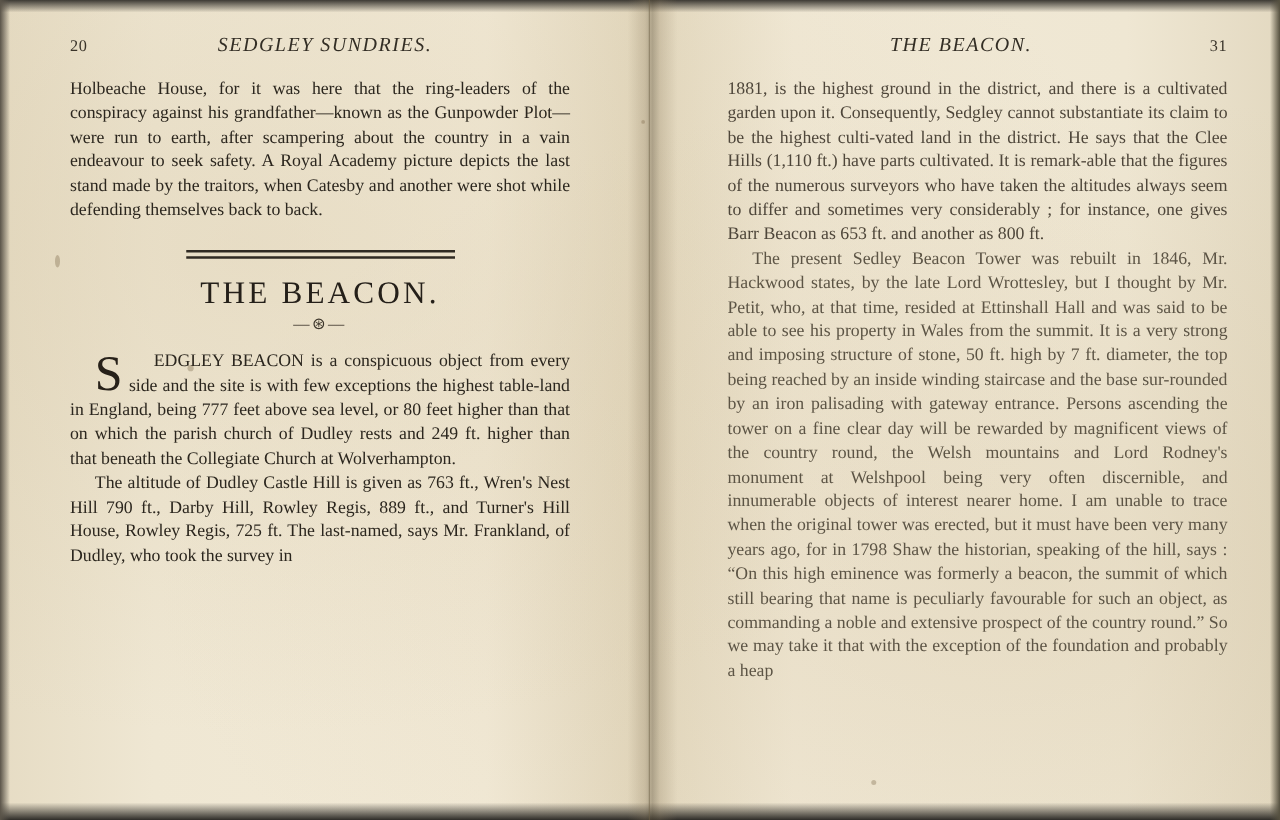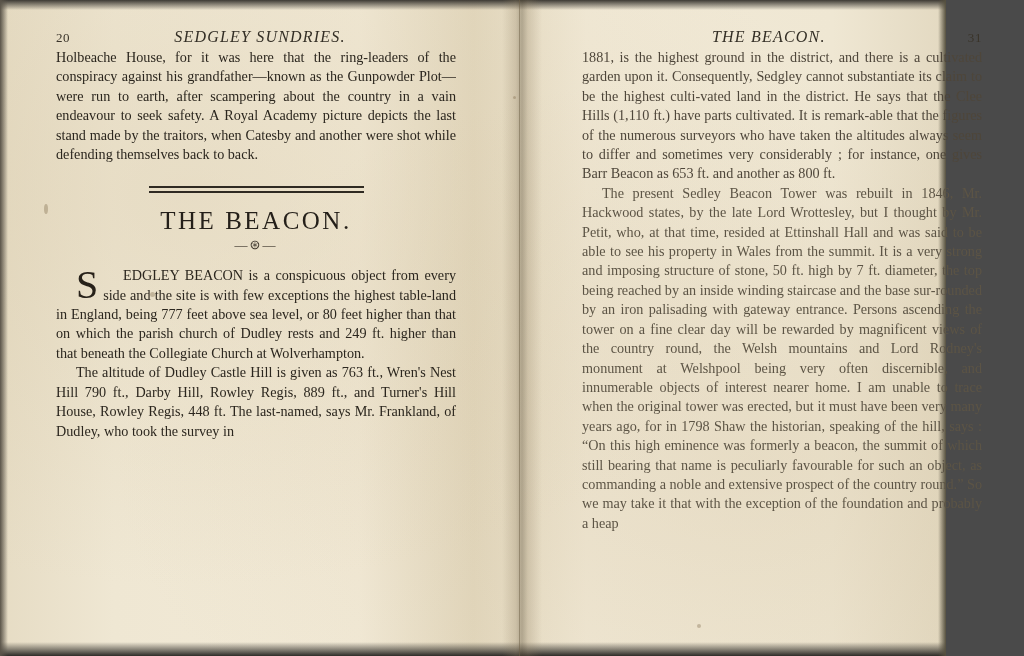--- a/index.html
+++ b/index.html
@@ -8,21 +8,21 @@
     background: #4a4a4a;
   }
   body {
     width: 1024px;
     height: 656px;
     overflow: hidden;
     font-family: "Liberation Serif", serif;
   }
   .book {
     position: relative;
-    width: 946px;
+    width: 1024px;
     height: 656px;
     background: #ece4cf;
     background-image:
       radial-gradient(ellipse at 20% 30%, rgba(215,200,168,0.35), rgba(0,0,0,0) 60%),
       radial-gradient(ellipse at 80% 70%, rgba(210,193,160,0.30), rgba(0,0,0,0) 60%),
       linear-gradient(90deg, #e6dcc4 0%, #efe7d3 12%, #f2ead7 38%, #e2d7bd 50%, #f1e9d6 62%, #efe7d3 88%, #e3d9c1 100%);
     box-sizing: border-box;
   }
   
   .edge-top, .edge-bottom, .edge-left, .edge-right {
@@ -79,20 +79,21 @@
     font-style: italic;
     font-size: 16px;
     letter-spacing: 1.2px;
     color: #332e25;
   }
   .page-left .run-title { margin-left: 104px; }
   .page-right .run-title { margin-left: 130px; }
   .page-right .folio { margin-left: auto; }
 
   .col {
+    margin-top: 14px;
     font-size: 14.2px;
     line-height: 19.4px;
     color: #2b261e;
     text-align: justify;
     text-justify: inter-word;
     hyphens: none;
   }
   .col p { margin: 0; text-indent: 1.4em; }
   .col p.noindent { text-indent: 0; }
 
@@ -162,21 +163,21 @@
     <div class="col">
       <p class="noindent">Holbeache House, for it was here that the ring-leaders of the conspiracy against his grandfather—known as the Gunpowder Plot—were run to earth, after scampering about the country in a vain endeavour to seek safety.   A Royal Academy picture depicts the last stand made by the traitors, when Catesby and another were shot while defending themselves back to back.</p>
 
       <div class="rule"></div>
 
       <h2 class="chapter-title">THE BEACON.</h2>
       <div class="ornament">—⊛—</div>
 
       <p class="dropcap-para"><span class="dropcap">S</span><span>EDGLEY BEACON is a conspicuous object from every side and the site is with few exceptions the highest table-land in England, being 777 feet above sea level, or 80 feet higher than that on which the parish church of Dudley rests and 249 ft. higher than that beneath the Collegiate Church at Wolverhampton.</span></p>
 
-      <p>The altitude of Dudley Castle Hill is given as 763 ft., Wren's Nest Hill 790 ft., Darby Hill, Rowley Regis, 889 ft., and Turner's Hill House, Rowley Regis, 448 ft.   The last-named, says Mr. Frankland, of Dudley, who took the survey in</p>
+      <p>The altitude of Dudley Castle Hill is given as 763 ft., Wren's Nest Hill 790 ft., Darby Hill, Rowley Regis, 889 ft., and Turner's Hill House, Rowley Regis, 725 ft.   The last-named, says Mr. Frankland, of Dudley, who took the survey in</p>
     </div>
   </div>
 
   <div class="gutter"></div>
   <div class="gutter-line"></div>
 
   <div class="page page-right">
     <div class="running-head">
       <span class="run-title">THE BEACON.</span>
       <span class="folio">31</span>

